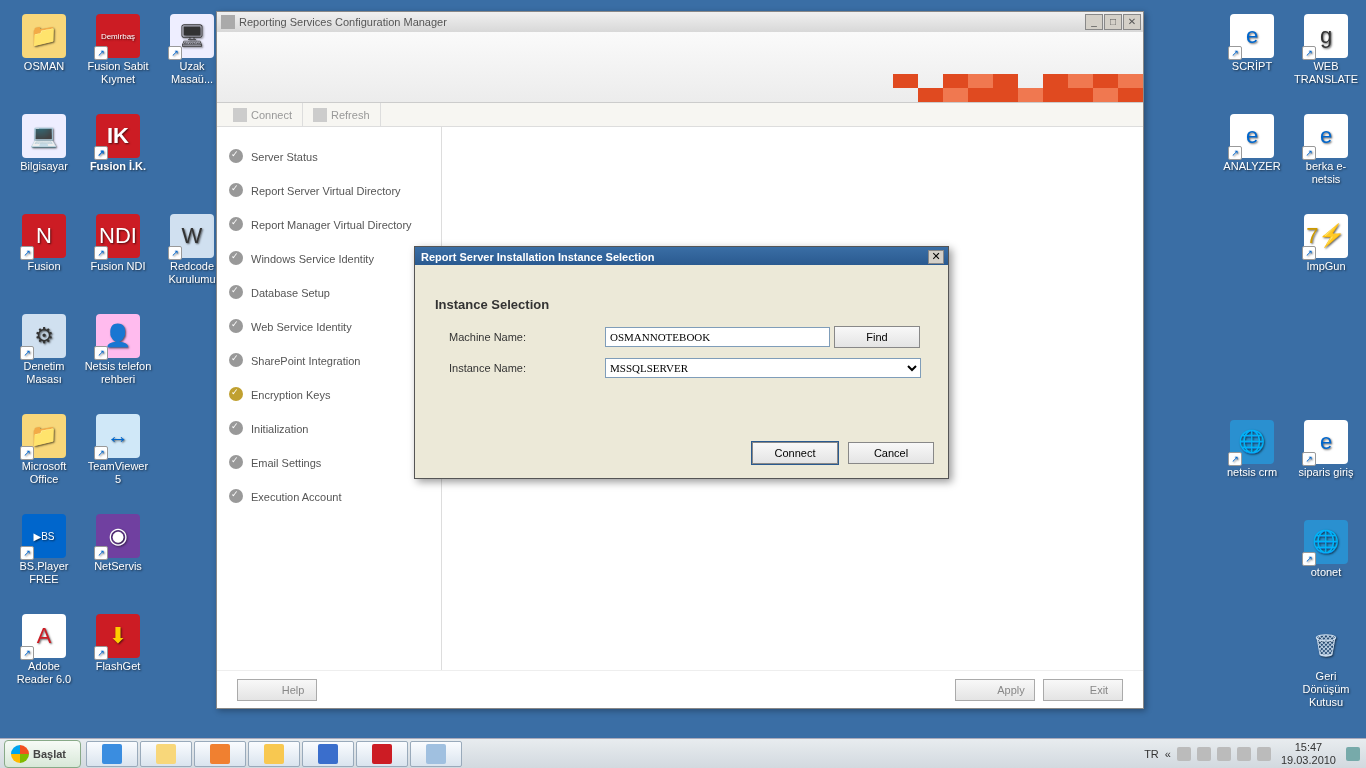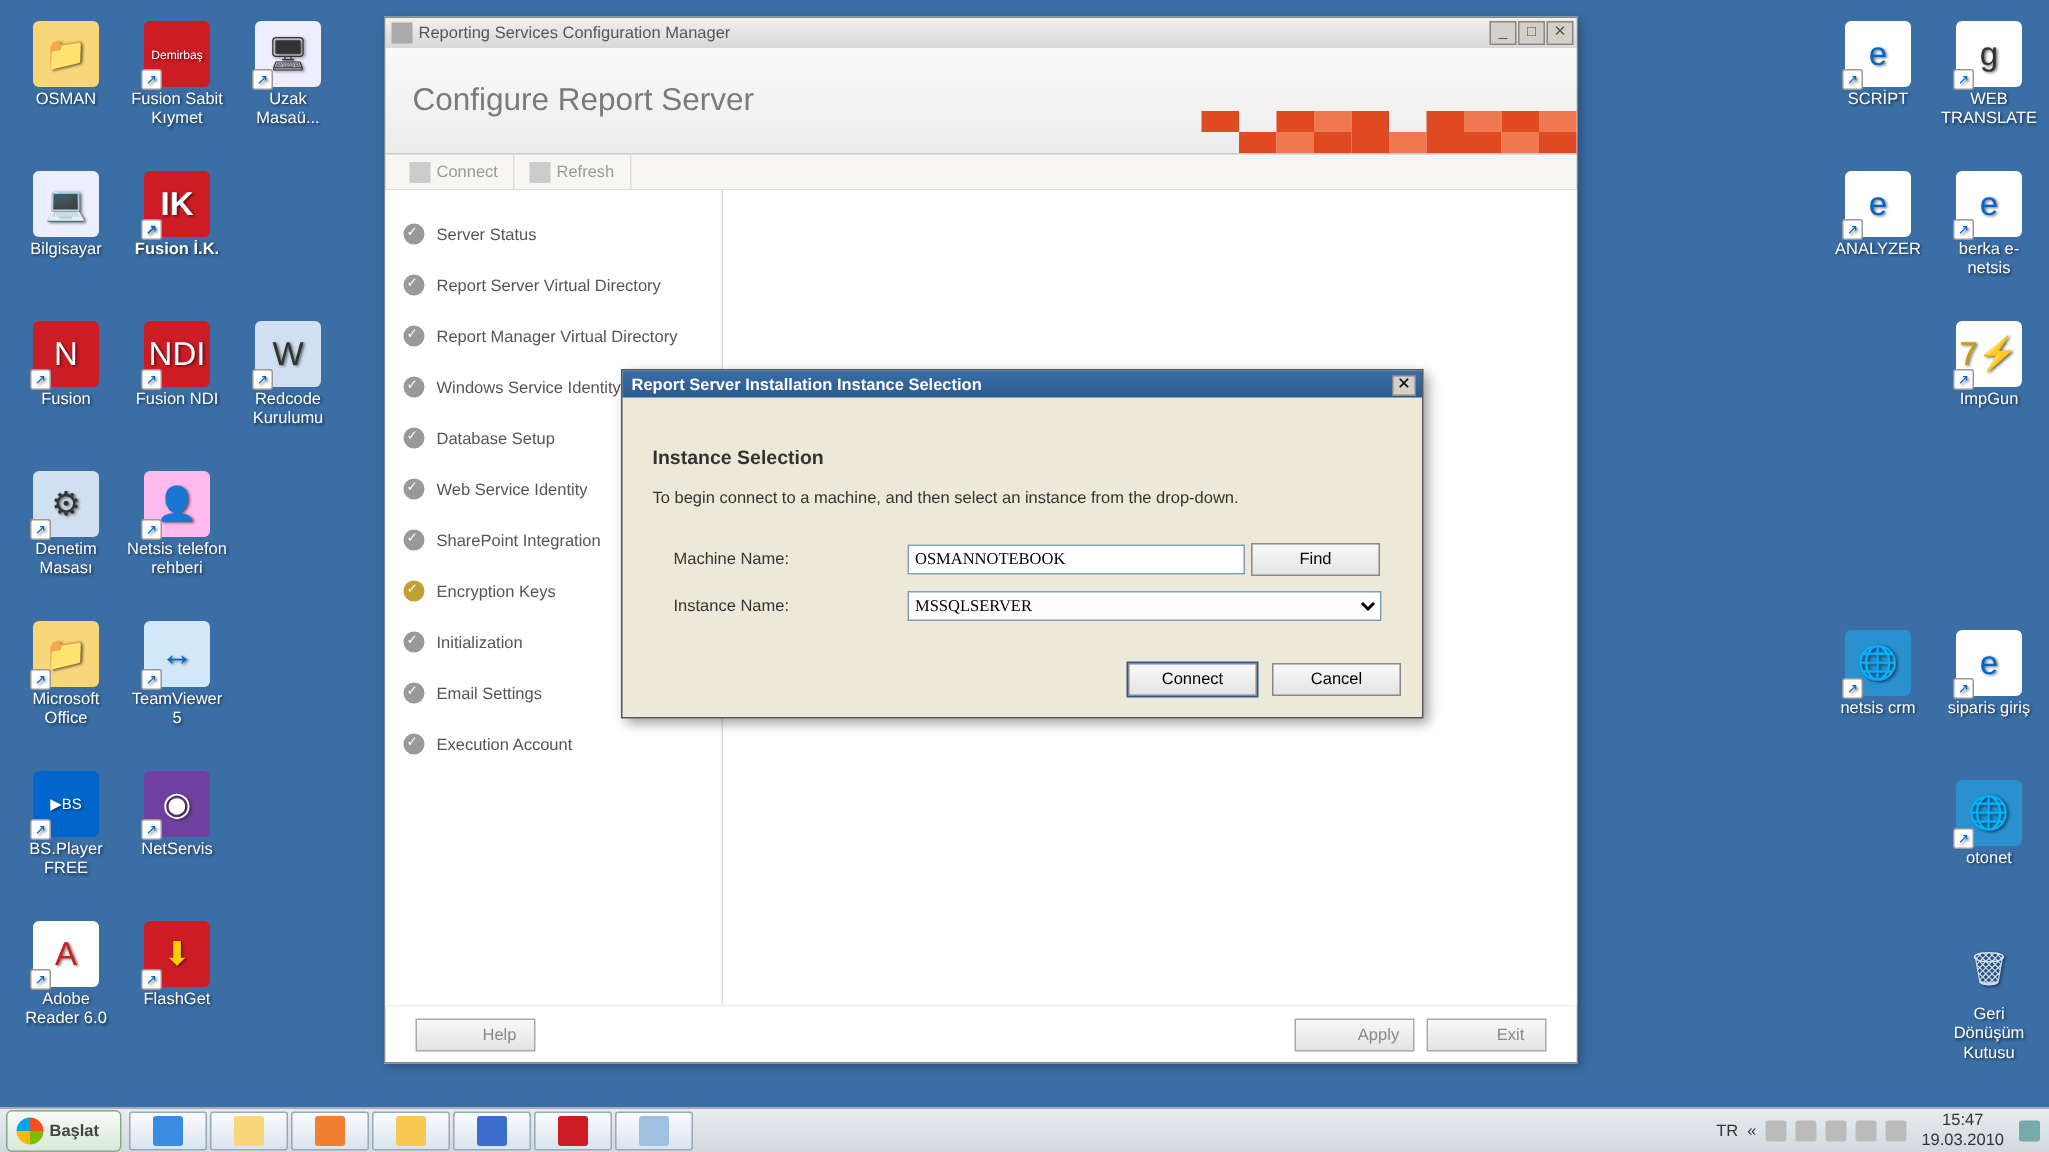--- a/index.html
+++ b/index.html
@@ -5,21 +5,21 @@
 * { margin:0; padding:0; box-sizing:border-box; font-family:Tahoma,Verdana,sans-serif; font-size:11px; }
 body { width:1366px; height:768px; background:#3a6ea5; overflow:hidden; position:relative; }
 
 
 .desktop-icon { position:absolute; width:68px; text-align:center; color:#fff; text-shadow:1px 1px 2px rgba(0,0,0,.6); cursor:pointer; }
 .desktop-icon .glyph { width:44px; height:44px; margin:0 auto 2px; background:#ddd; border-radius:4px; display:flex; align-items:center; justify-content:center; font-size:22px; color:#333; position:relative; }
 .desktop-icon .label { font-size:11px; line-height:13px; word-break:break-word; }
 .shortcut-arrow { position:absolute; bottom:-2px; left:-2px; width:14px; height:14px; background:#fff; border:1px solid #999; border-radius:2px; display:flex; align-items:center; justify-content:center; font-size:9px; color:#0066cc; }
 
 
-.cfg-window { position:absolute; left:216px; top:11px; width:796px; height:698px; background:#ece9d8; border:1px solid #888; box-shadow:2px 2px 6px rgba(0,0,0,.3); display:flex; flex-direction:column;margin-left:40px; }
+.cfg-window { position:absolute; left:216px; top:11px; width:928px; height:698px; background:#ece9d8; border:1px solid #888; box-shadow:2px 2px 6px rgba(0,0,0,.3); display:flex; flex-direction:column; }
 .cfg-titlebar { height:20px; background:linear-gradient(#f0f0f0,#d8d8d8); display:flex; align-items:center; padding:0 2px 0 4px; color:#555; font-size:11px; }
 .cfg-titlebar .win-icon { width:14px; height:14px; background:#aaa; margin-right:4px; }
 .cfg-titlebar .spacer { flex:1; }
 .cfg-titlebar .ctl { width:18px; height:16px; margin-left:1px; background:#d4d0c8; border:1px solid #888; text-align:center; line-height:13px; font-family:Arial; cursor:pointer; font-size:10px; }
 .cfg-header { height:71px; background:linear-gradient(#fafafa,#ececec); display:flex; align-items:center; padding-left:18px; border-bottom:1px solid #ccc; position:relative; }
 .cfg-header h1 { font-size:21px; color:#7a7a7a; font-weight:normal; font-family:"Segoe UI",Tahoma,sans-serif; }
 .cfg-header .blocks { position:absolute; right:0; top:42px; display:flex; flex-wrap:wrap; width:250px; }
 .cfg-header .blocks div { width:25px; height:14px; margin:0; }
 .cfg-toolbar { height:24px; background:#f7f6f2; border-bottom:1px solid #ddd; display:flex; align-items:center; padding-left:6px; }
 .cfg-toolbar .titem { color:#999; padding:0 10px; display:flex; align-items:center; gap:4px; cursor:pointer; border-right:1px solid #ddd; height:100%; }
@@ -174,21 +174,20 @@
 <div class="cfg-window">
   <div class="cfg-titlebar">
     <div class="win-icon"></div>
     <span>Reporting Services Configuration Manager</span>
     <div class="spacer"></div>
     <div class="ctl">_</div>
     <div class="ctl">□</div>
     <div class="ctl">✕</div>
   </div>
   <div class="cfg-header">
-    <h1>Configure Report Server</h1>
     <div class="blocks">
       <div style="background:#e04a20"></div>
         <div style="background:transparent"></div>
         <div style="background:#e04a20"></div>
         <div style="background:#f07850"></div>
         <div style="background:#e04a20"></div>
         <div style="background:transparent"></div>
         <div style="background:#e04a20"></div>
         <div style="background:#f07850"></div>
         <div style="background:#e04a20"></div>
@@ -273,21 +272,20 @@
 </div>
 
 <div class="instance-dialog">
   <div class="titlebar">
     <span>Report Server Installation Instance Selection</span>
     <div class="spacer"></div>
     <div class="close">✕</div>
   </div>
   <div class="content">
     <h2>Instance Selection</h2>
-    <div class="hint">To begin connect to a machine, and then select an instance from the drop-down.</div>
     <div class="row">
       <label>Machine Name:</label>
       <input type="text" value="OSMANNOTEBOOK" style="">
       <button class="find-btn">Find</button>
     </div>
     <div class="row">
       <label>Instance Name:</label>
       <select>
         <option>MSSQLSERVER</option>
       </select>

